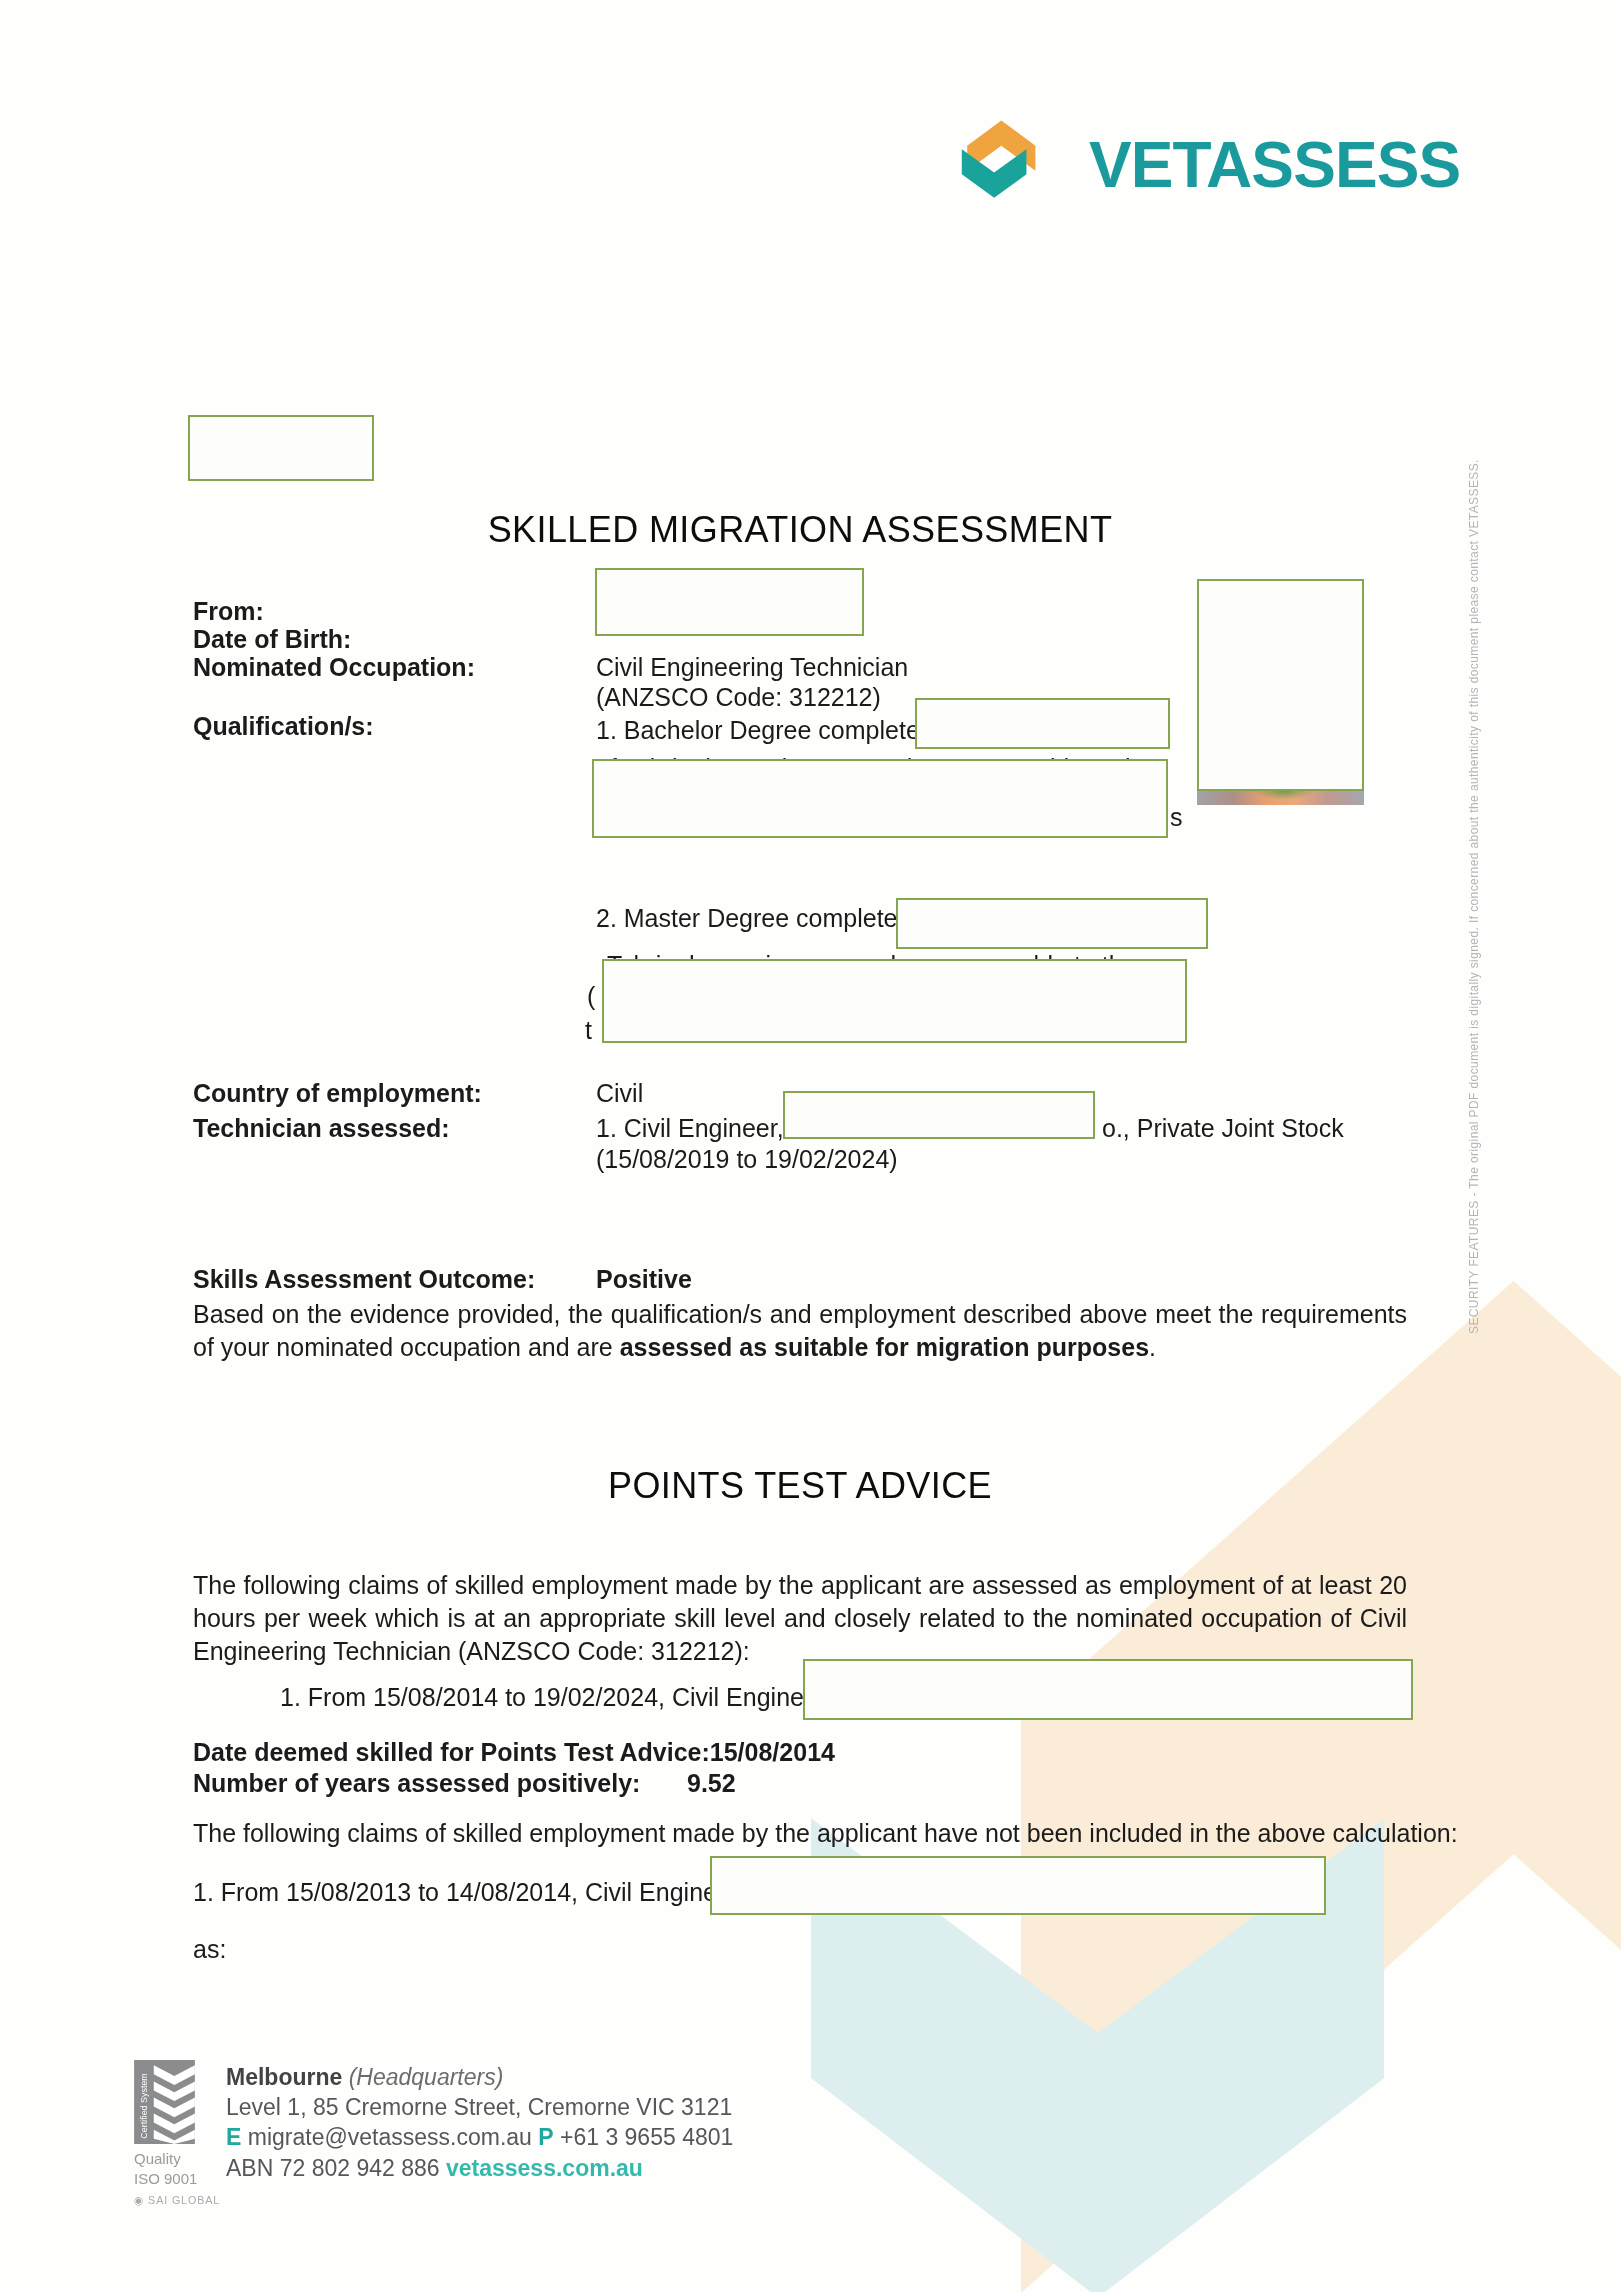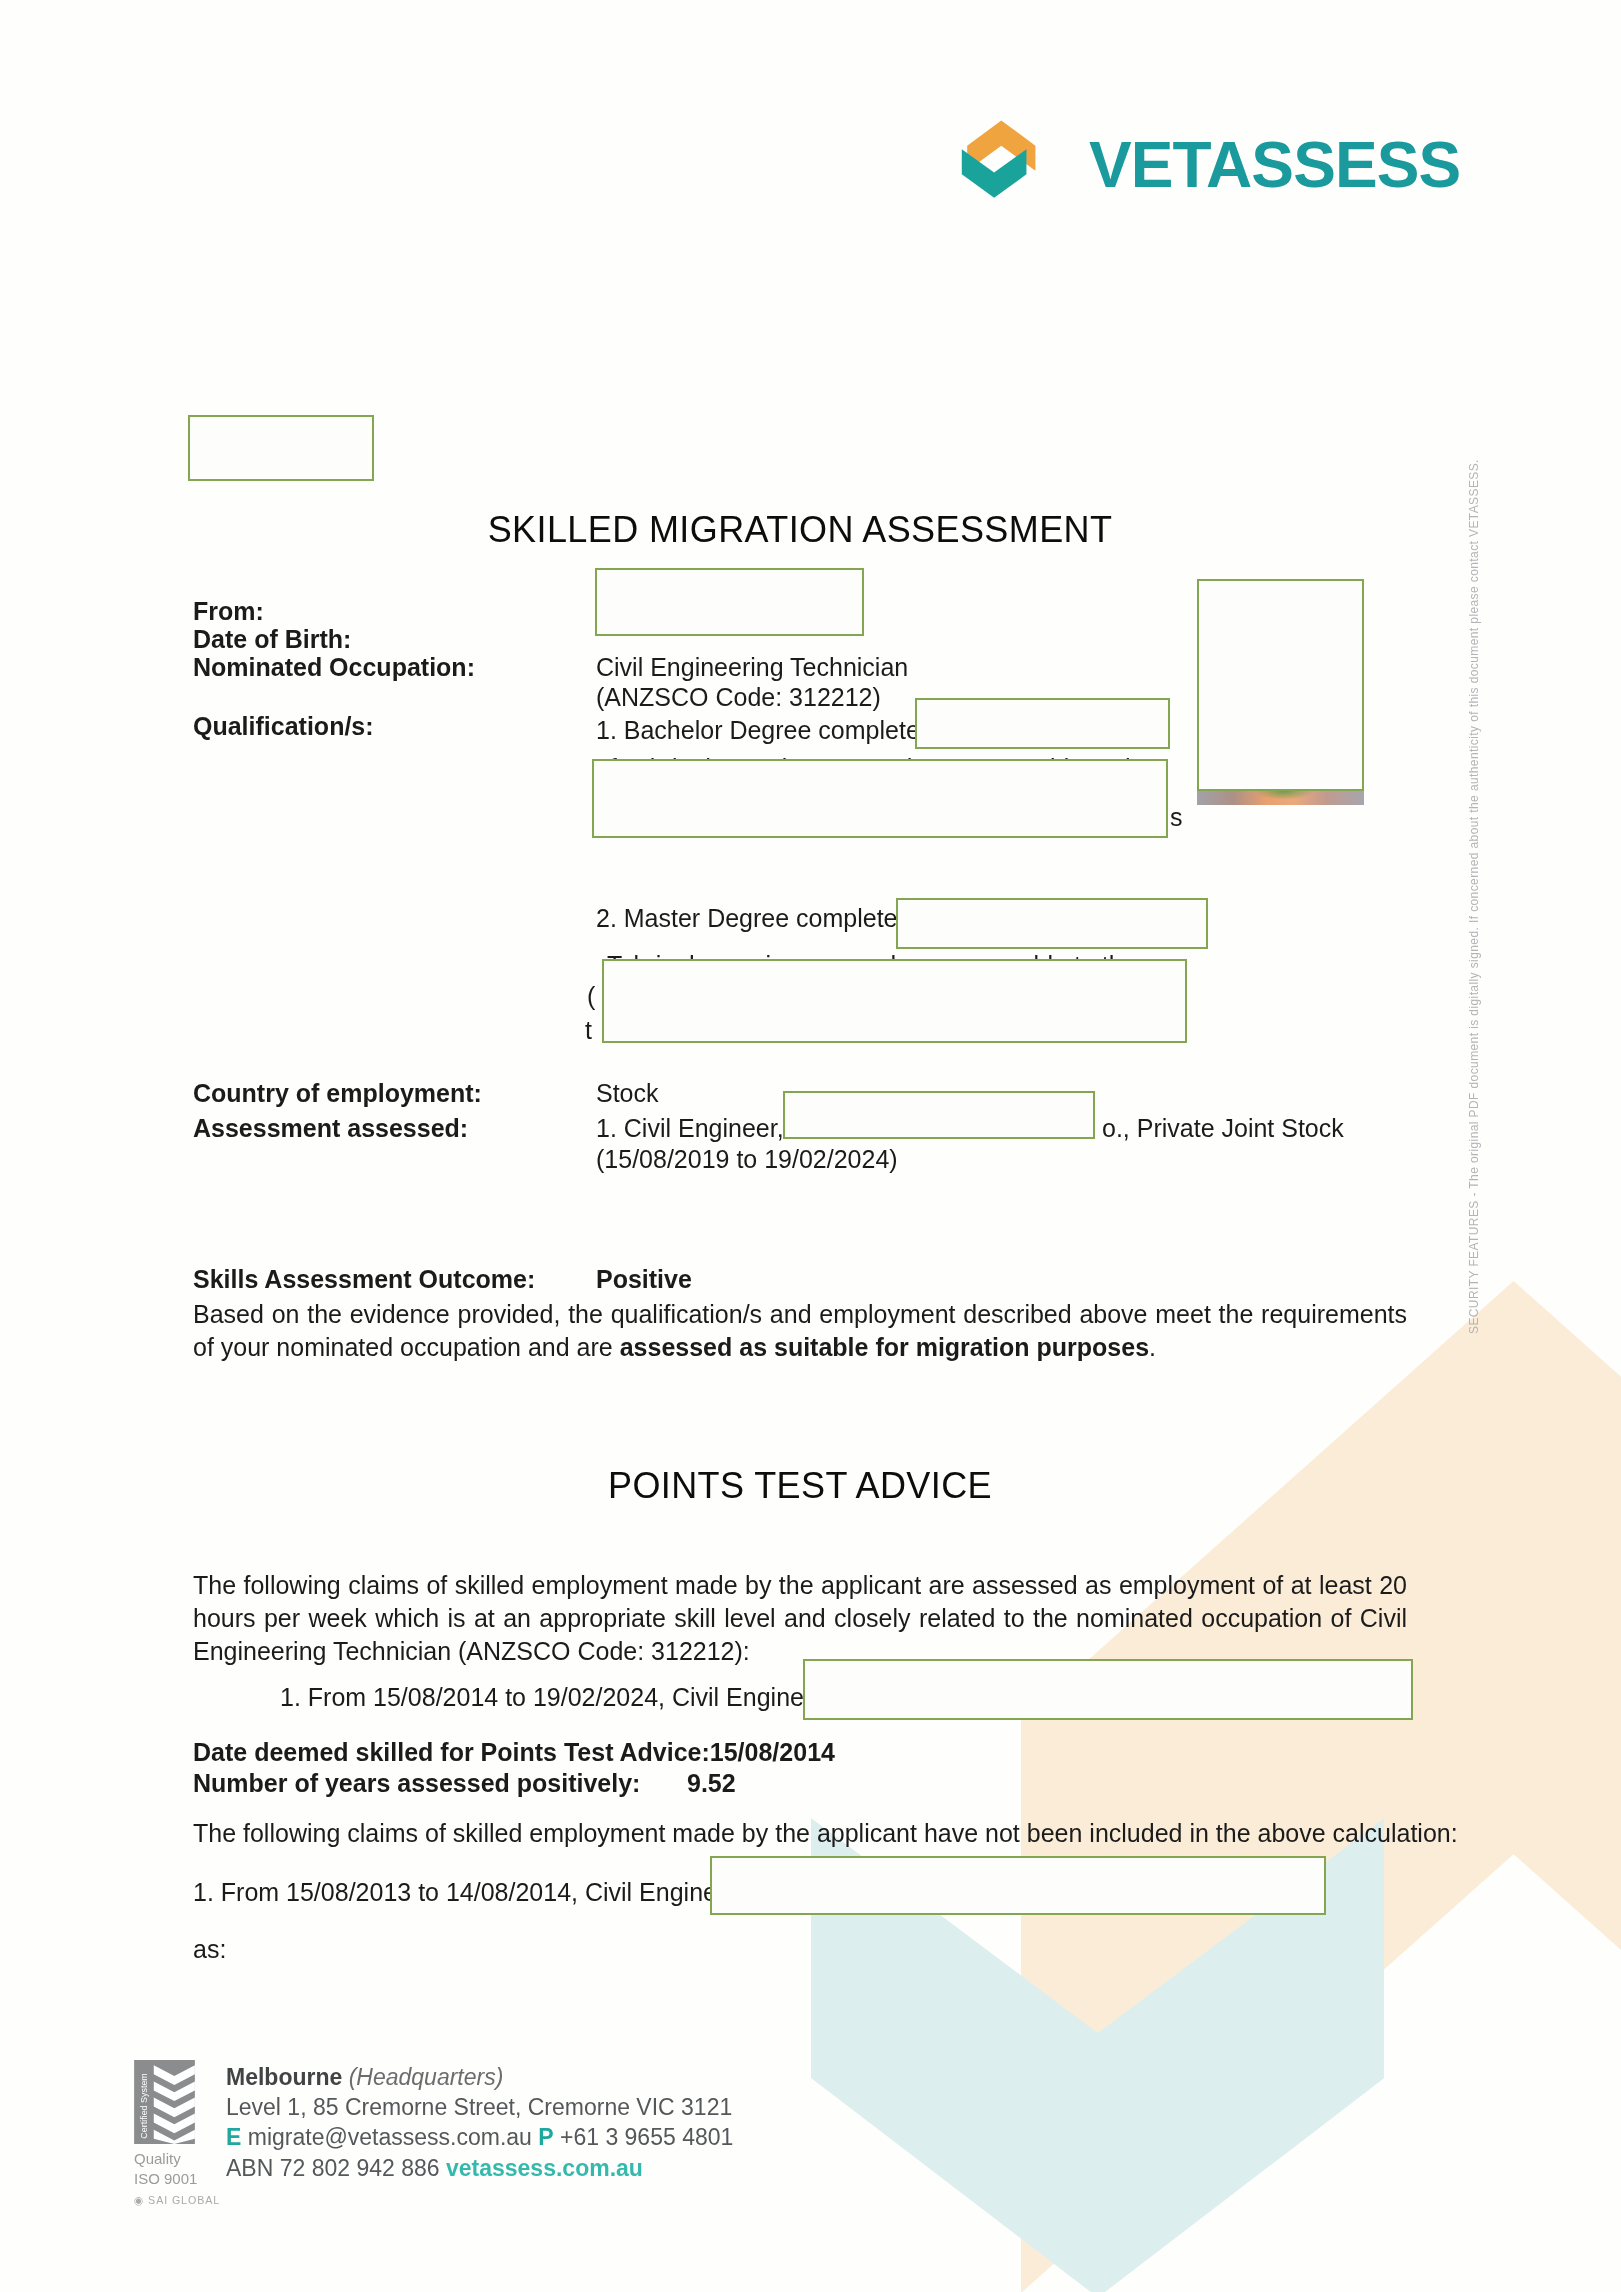--- a/index.html
+++ b/index.html
@@ -75,23 +75,23 @@
 
   <div class="abs t sliver" style="left:607px;top:950px;">Tabriz degree is assessed as comparable to th</div>
   <div class="abs t frag" style="left:587px;top:981px;">(</div>
   <div class="abs t frag" style="left:585px;top:1015px;">t</div>
   <div class="rbox" style="left:602px;top:959px;width:585px;height:84px;"></div>
 
   <div class="photo-sliver"></div>
   <div class="rbox" style="left:1197px;top:579px;width:167px;height:212px;"></div>
 
   <div class="abs t b" style="left:193px;top:1078px;">Country of employment:</div>
-  <div class="abs t" style="left:596px;top:1078px;">Stock</div>
+  <div class="abs t" style="left:596px;top:1078px;">Civil</div>
 
-  <div class="abs t b" style="left:193px;top:1113px;">Assessment assessed:</div>
+  <div class="abs t b" style="left:193px;top:1113px;">Technician assessed:</div>
   <div class="abs t" style="left:596px;top:1113px;">1. Civil Engineer,</div>
   <div class="rbox" style="left:783px;top:1091px;width:312px;height:48px;"></div>
   <div class="abs t" style="left:1102px;top:1113px;">o., Private Joint Stock</div>
   <div class="abs t" style="left:596px;top:1144px;">(15/08/2019 to 19/02/2024)</div>
 
 
   <div class="abs t b" style="left:193px;top:1264px;">Skills Assessment Outcome:</div>
   <div class="abs t b" style="left:596px;top:1264px;">Positive</div>
 
   <div class="abs title" style="top:1465px;">POINTS TEST ADVICE</div>

